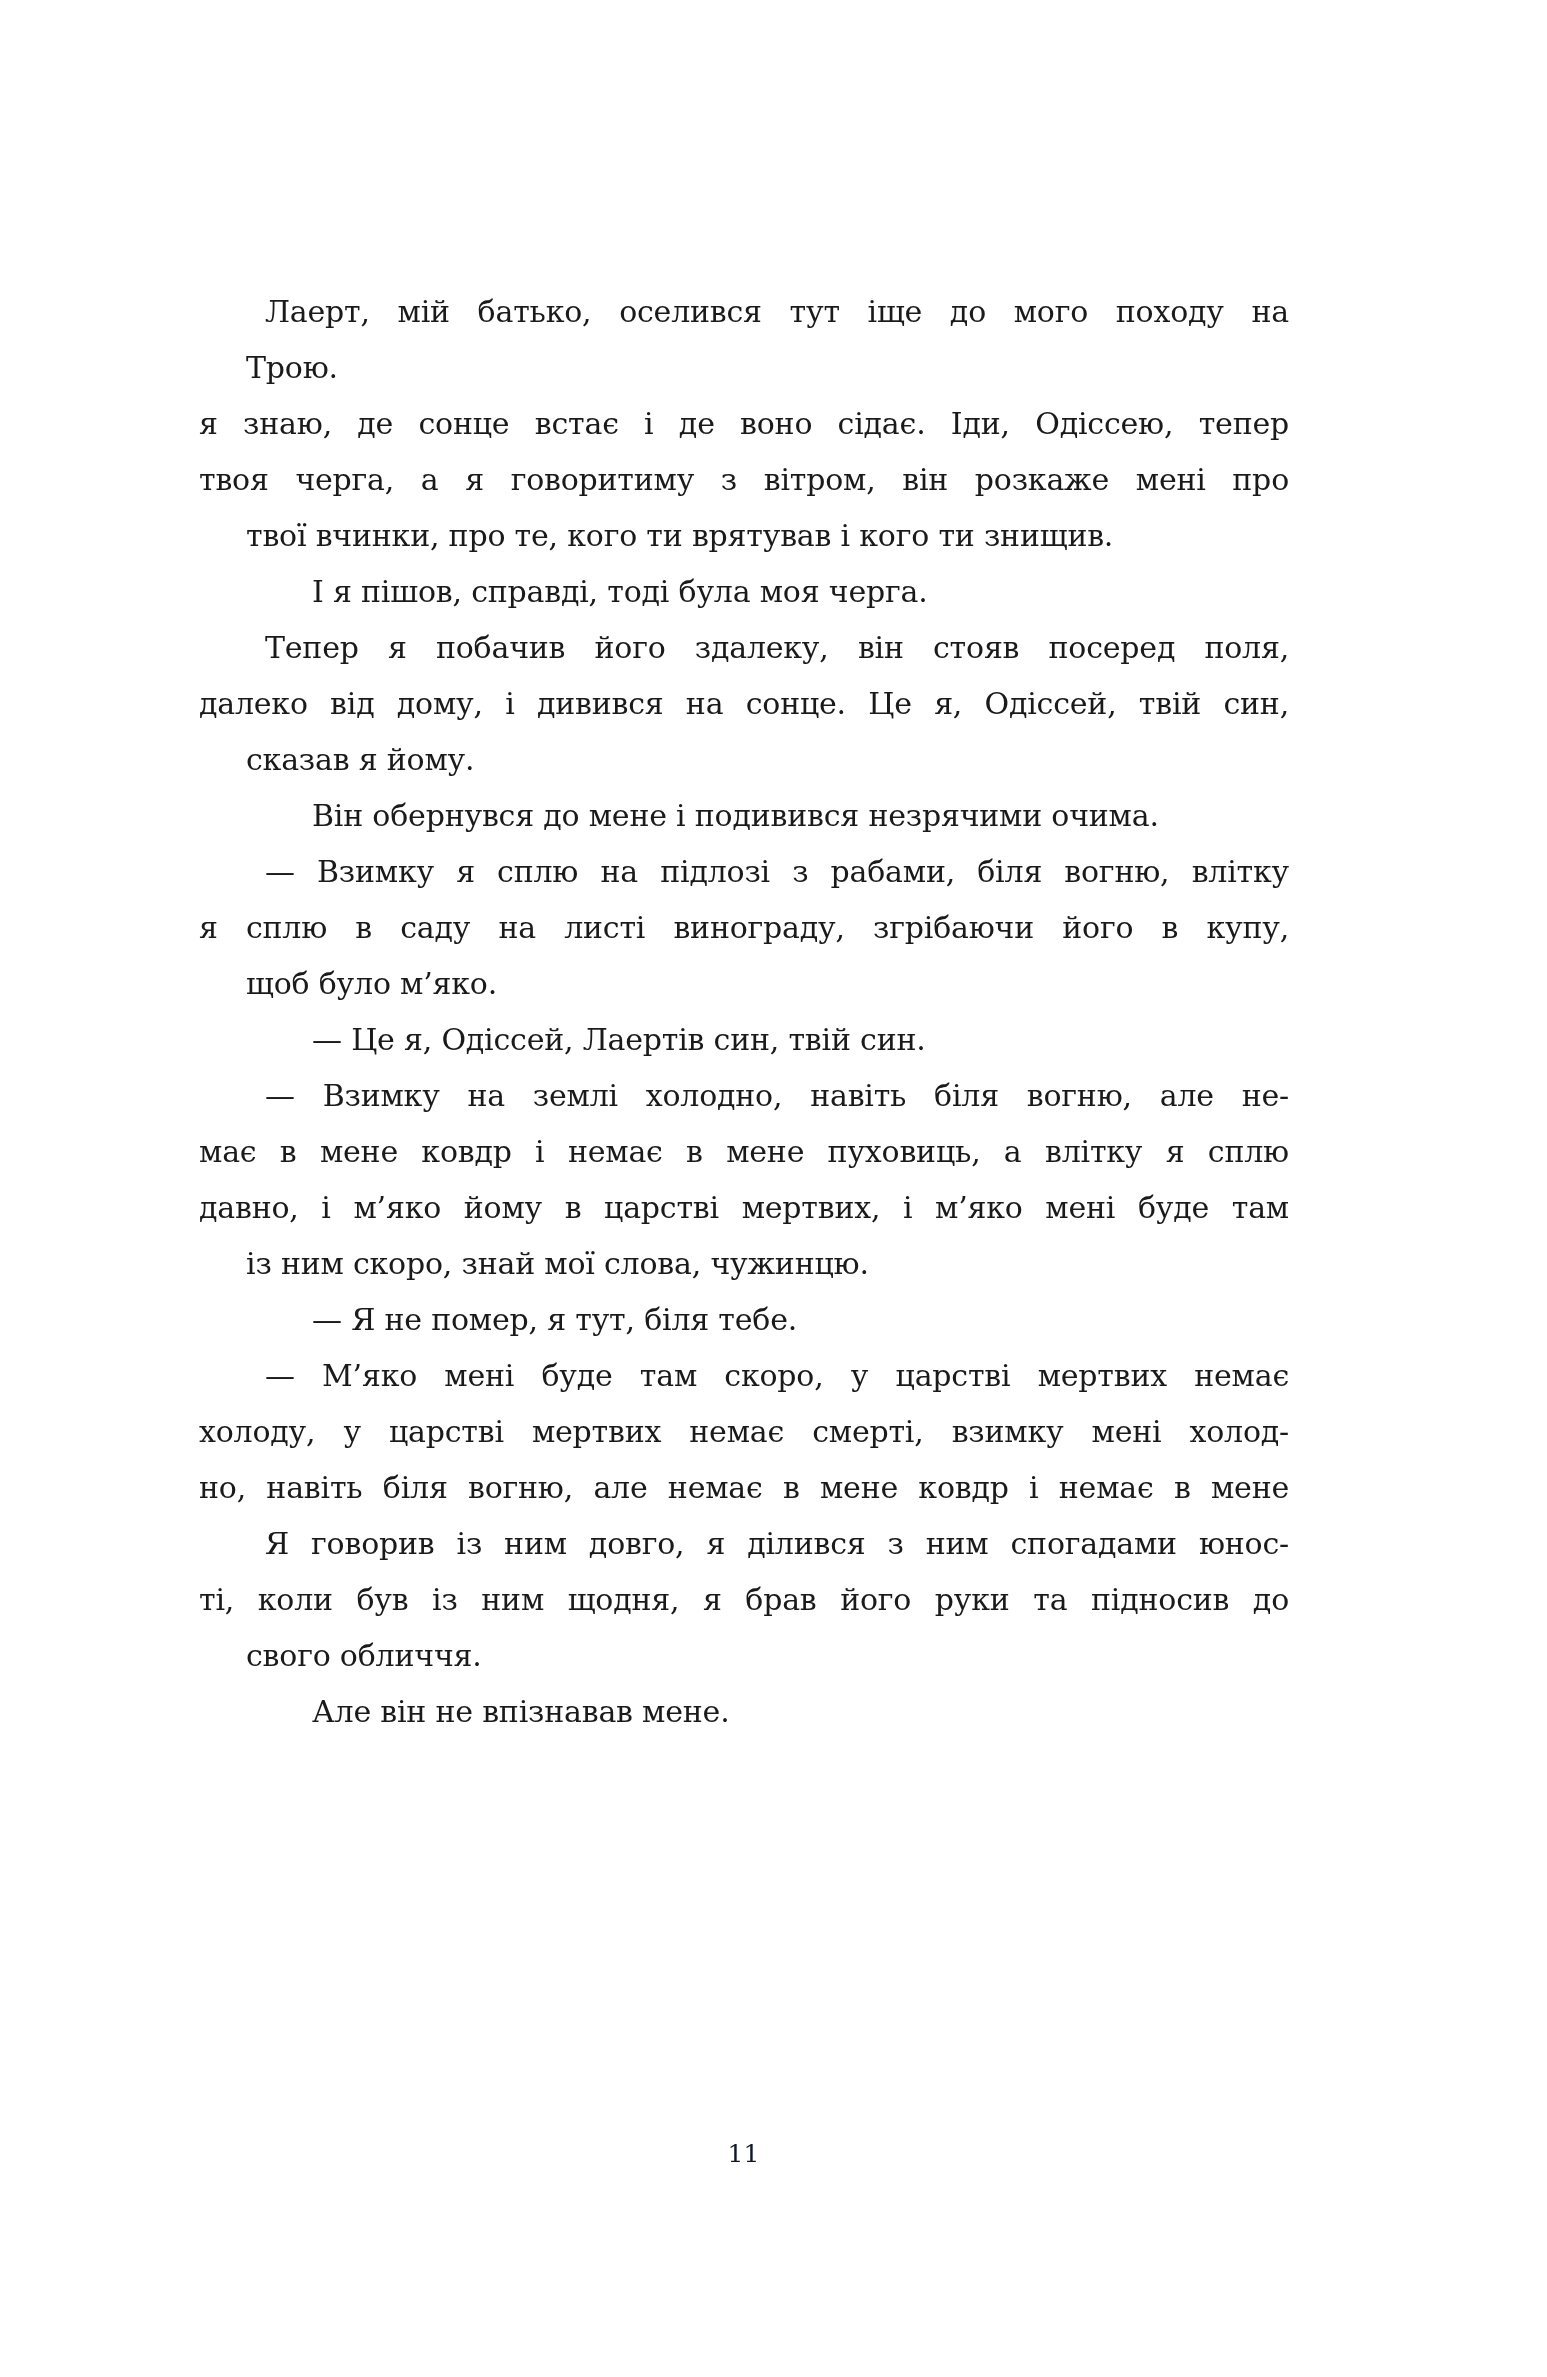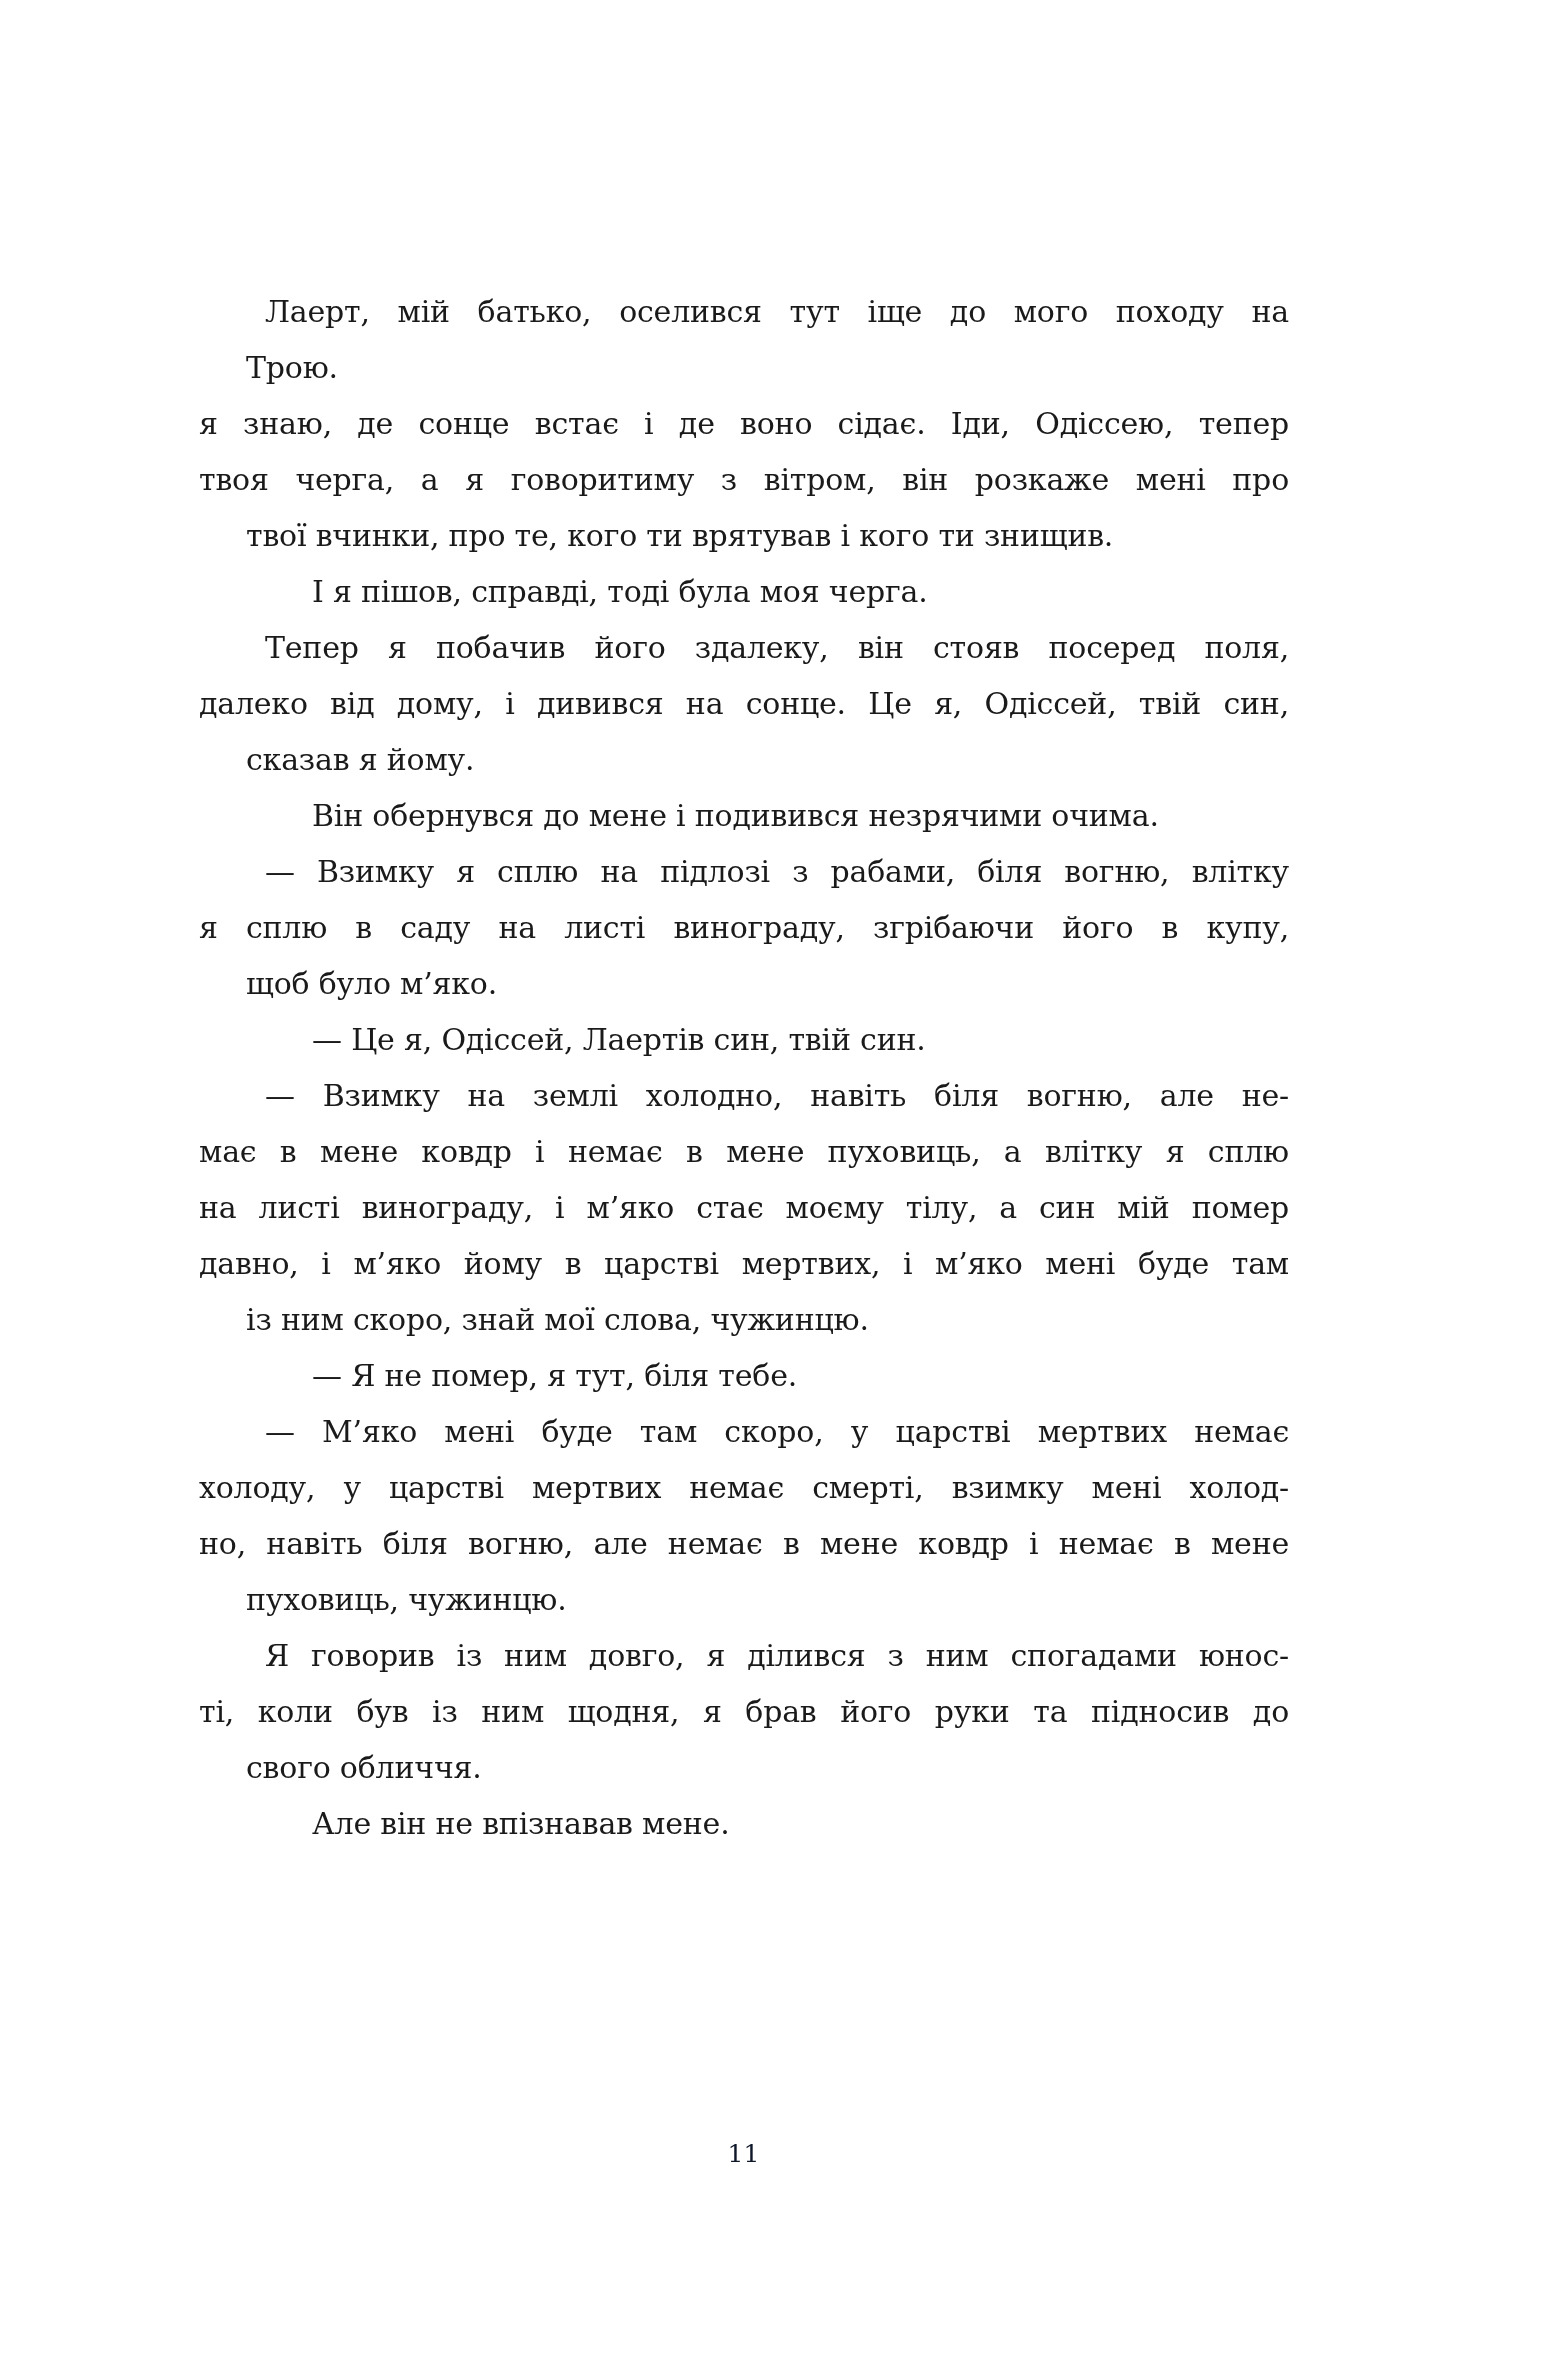--- a/index.html
+++ b/index.html
@@ -69,28 +69,26 @@
     <div class="line indent">Тепер я побачив його здалеку, він стояв посеред поля,</div>
     <div class="line">далеко від дому, і дивився на сонце. Це я, Одіссей, твій син,</div>
     <div class="line last">сказав я йому.</div>
     <div class="line indent last">Він обернувся до мене і подивився незрячими очима.</div>
     <div class="line indent">— Взимку я сплю на підлозі з рабами, біля вогню, влітку</div>
     <div class="line">я сплю в саду на листі винограду, згрібаючи його в купу,</div>
     <div class="line last">щоб було м’яко.</div>
     <div class="line indent last">— Це я, Одіссей, Лаертів син, твій син.</div>
     <div class="line indent">— Взимку на землі холодно, навіть біля вогню, але не-</div>
     <div class="line">має в мене ковдр і немає в мене пуховиць, а влітку я сплю</div>
-    <div class="line">на листі винограду, і м’яко стає моєму тілу, а син мій помер</div>
     <div class="line">давно, і м’яко йому в царстві мертвих, і м’яко мені буде там</div>
     <div class="line last">із ним скоро, знай мої слова, чужинцю.</div>
     <div class="line indent last">— Я не помер, я тут, біля тебе.</div>
     <div class="line indent">— М’яко мені буде там скоро, у царстві мертвих немає</div>
     <div class="line">холоду, у царстві мертвих немає смерті, взимку мені холод-</div>
     <div class="line">но, навіть біля вогню, але немає в мене ковдр і немає в мене</div>
-    <div class="line last">пуховиць, чужинцю.</div>
     <div class="line indent">Я говорив із ним довго, я ділився з ним спогадами юнос-</div>
     <div class="line">ті, коли був із ним щодня, я брав його руки та підносив до</div>
     <div class="line last">свого обличчя.</div>
     <div class="line indent last">Але він не впізнавав мене.</div>
   </div>
 
   <div class="page-number">11</div>
 </div>
 
 

